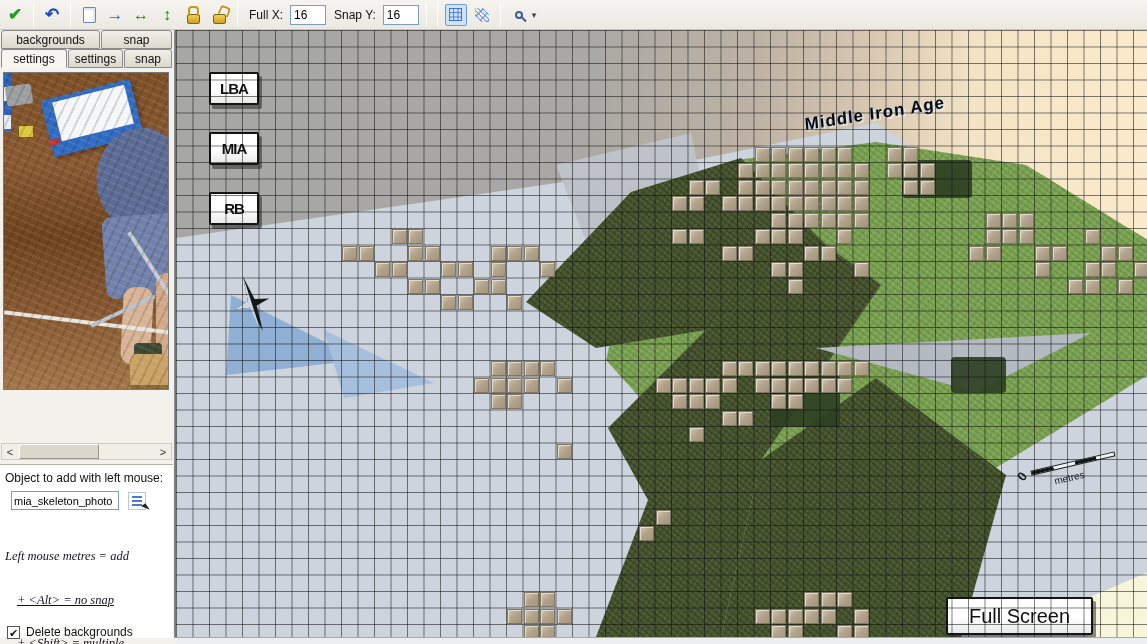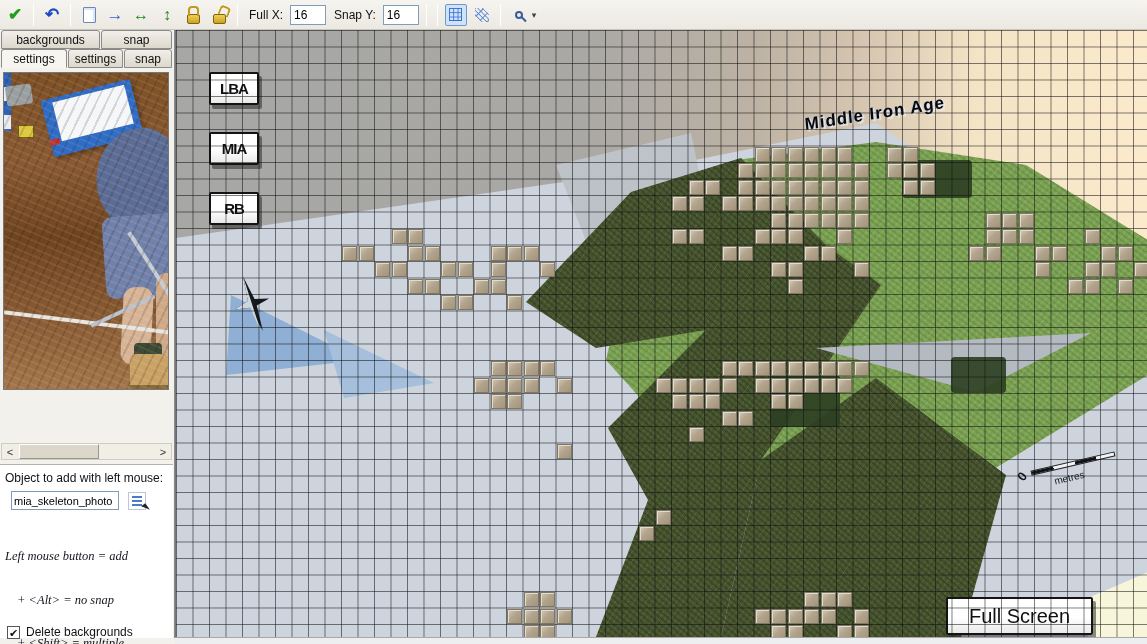--- a/index.html
+++ b/index.html
@@ -96,21 +96,21 @@
   #objrow{position:absolute;left:11px;top:26px;display:flex;align-items:center;gap:9px;}
   #objinput{width:108px;height:19px;border:1px solid #7f9db9;font:11px "Liberation Sans",sans-serif;
     padding:0 2px;background:#fff;}
   #objpick{width:18px;height:18px;border:1px solid #b9c6da;background:#fff;position:relative;}
   #objpick i{position:absolute;left:3px;width:10px;height:2px;background:#4d79c7;}
   #objpick i:nth-child(1){top:3px;} #objpick i:nth-child(2){top:7px;} #objpick i:nth-child(3){top:11px;}
   #objpick::after{content:"";position:absolute;right:-3px;bottom:-3px;width:0;height:0;
     border-left:5px solid transparent;border-top:8px solid #222;transform:rotate(-35deg);}
   #instr{position:absolute;left:5px;top:55px;font:italic 12.5px "Liberation Serif",serif;color:#14141e;
     line-height:14.5px;white-space:pre;}
-  .sub{padding-left:12px;}
+  .sub{padding-left:12px;text-decoration:underline;}
   #chkrow{position:absolute;left:7px;top:160px;display:flex;align-items:center;gap:6px;}
   #chkbox{width:13px;height:13px;border:1px solid #555;background:#fff;font-size:11px;line-height:12px;
     text-align:center;color:#111;}
   #chklab{font-size:12px;color:#111;}
 
   
   #canvas-col{position:relative;flex:1;}
   #canvas{position:relative;width:972px;height:607px;overflow:hidden;background:#cdd4dd;
     border-left:1px solid #75757a;}
   .ly{position:absolute;inset:0;}
@@ -250,21 +250,21 @@
       <div id="prompt">Object to add with left mouse:</div>
       <div id="objrow">
         <input id="objinput" value="mia_skeleton_photo" style="">
         <span id="objpick">
             <i></i>
             <i></i>
             <i></i>
           </span>
       </div>
       <div id="instr">
-        <div>Left mouse button = add</div>
+        <div>Left mouse metres = add</div>
         <div class="sub">+ &lt;Alt&gt; = no snap</div>
         <div class="sub">+ &lt;Shift&gt; = multiple</div>
         
         
         
         
       </div>
       <div id="chkrow">
         <span id="chkbox">✔</span>
         <span id="chklab">Delete backgrounds</span>

